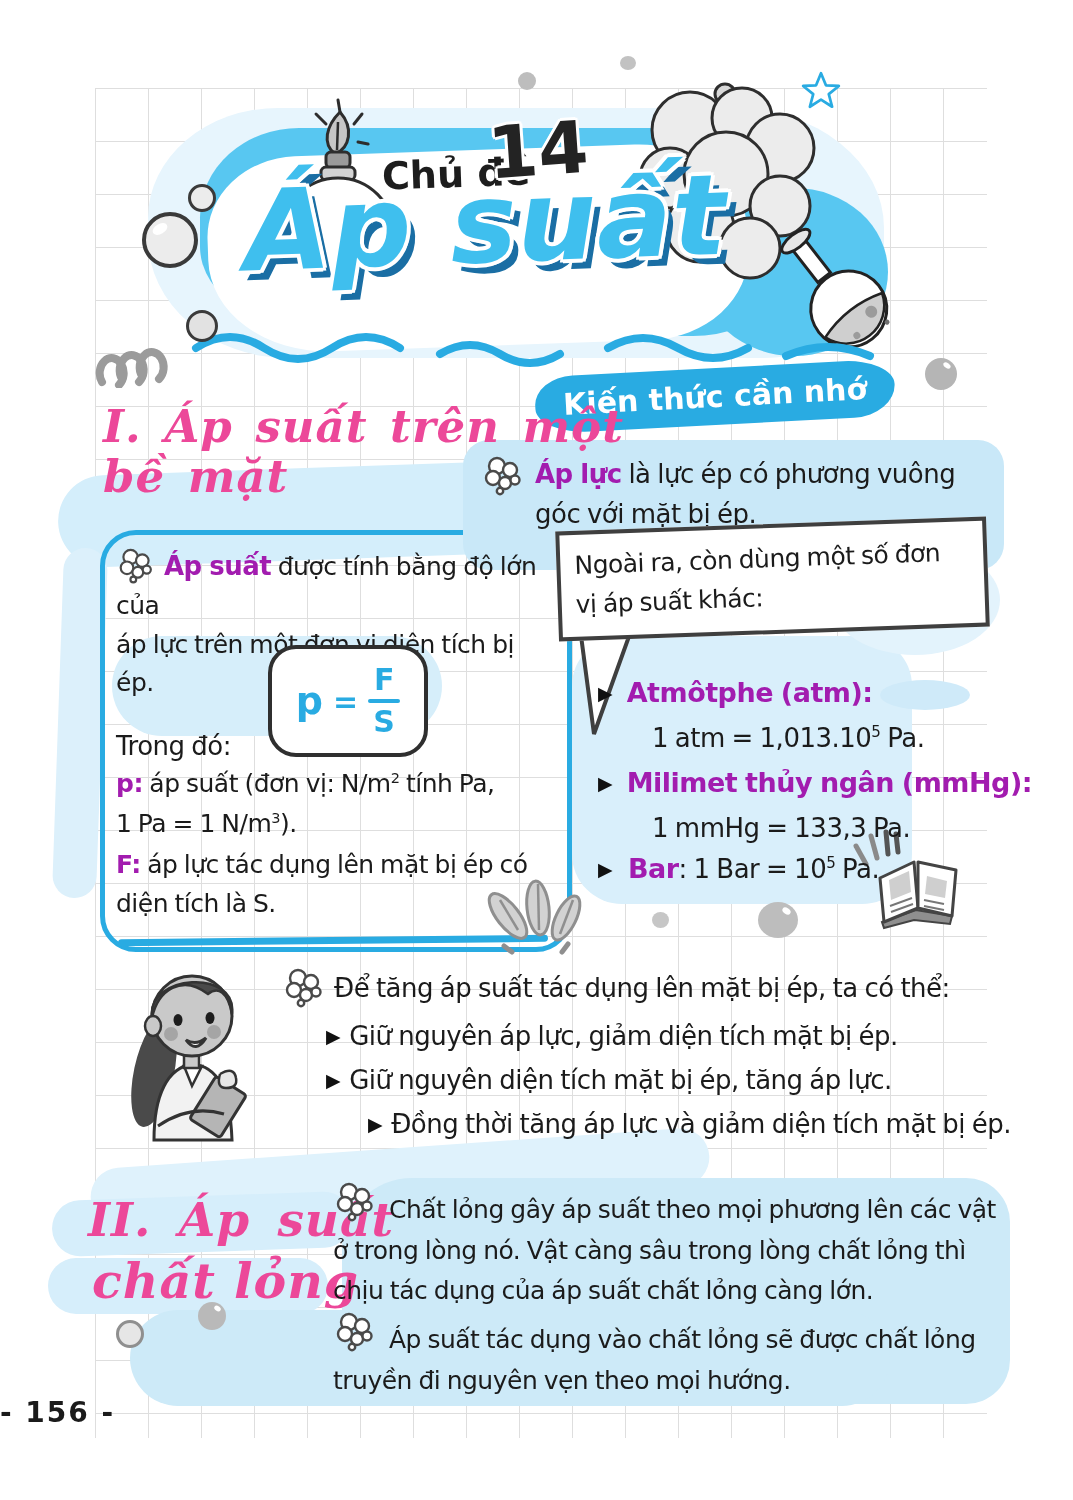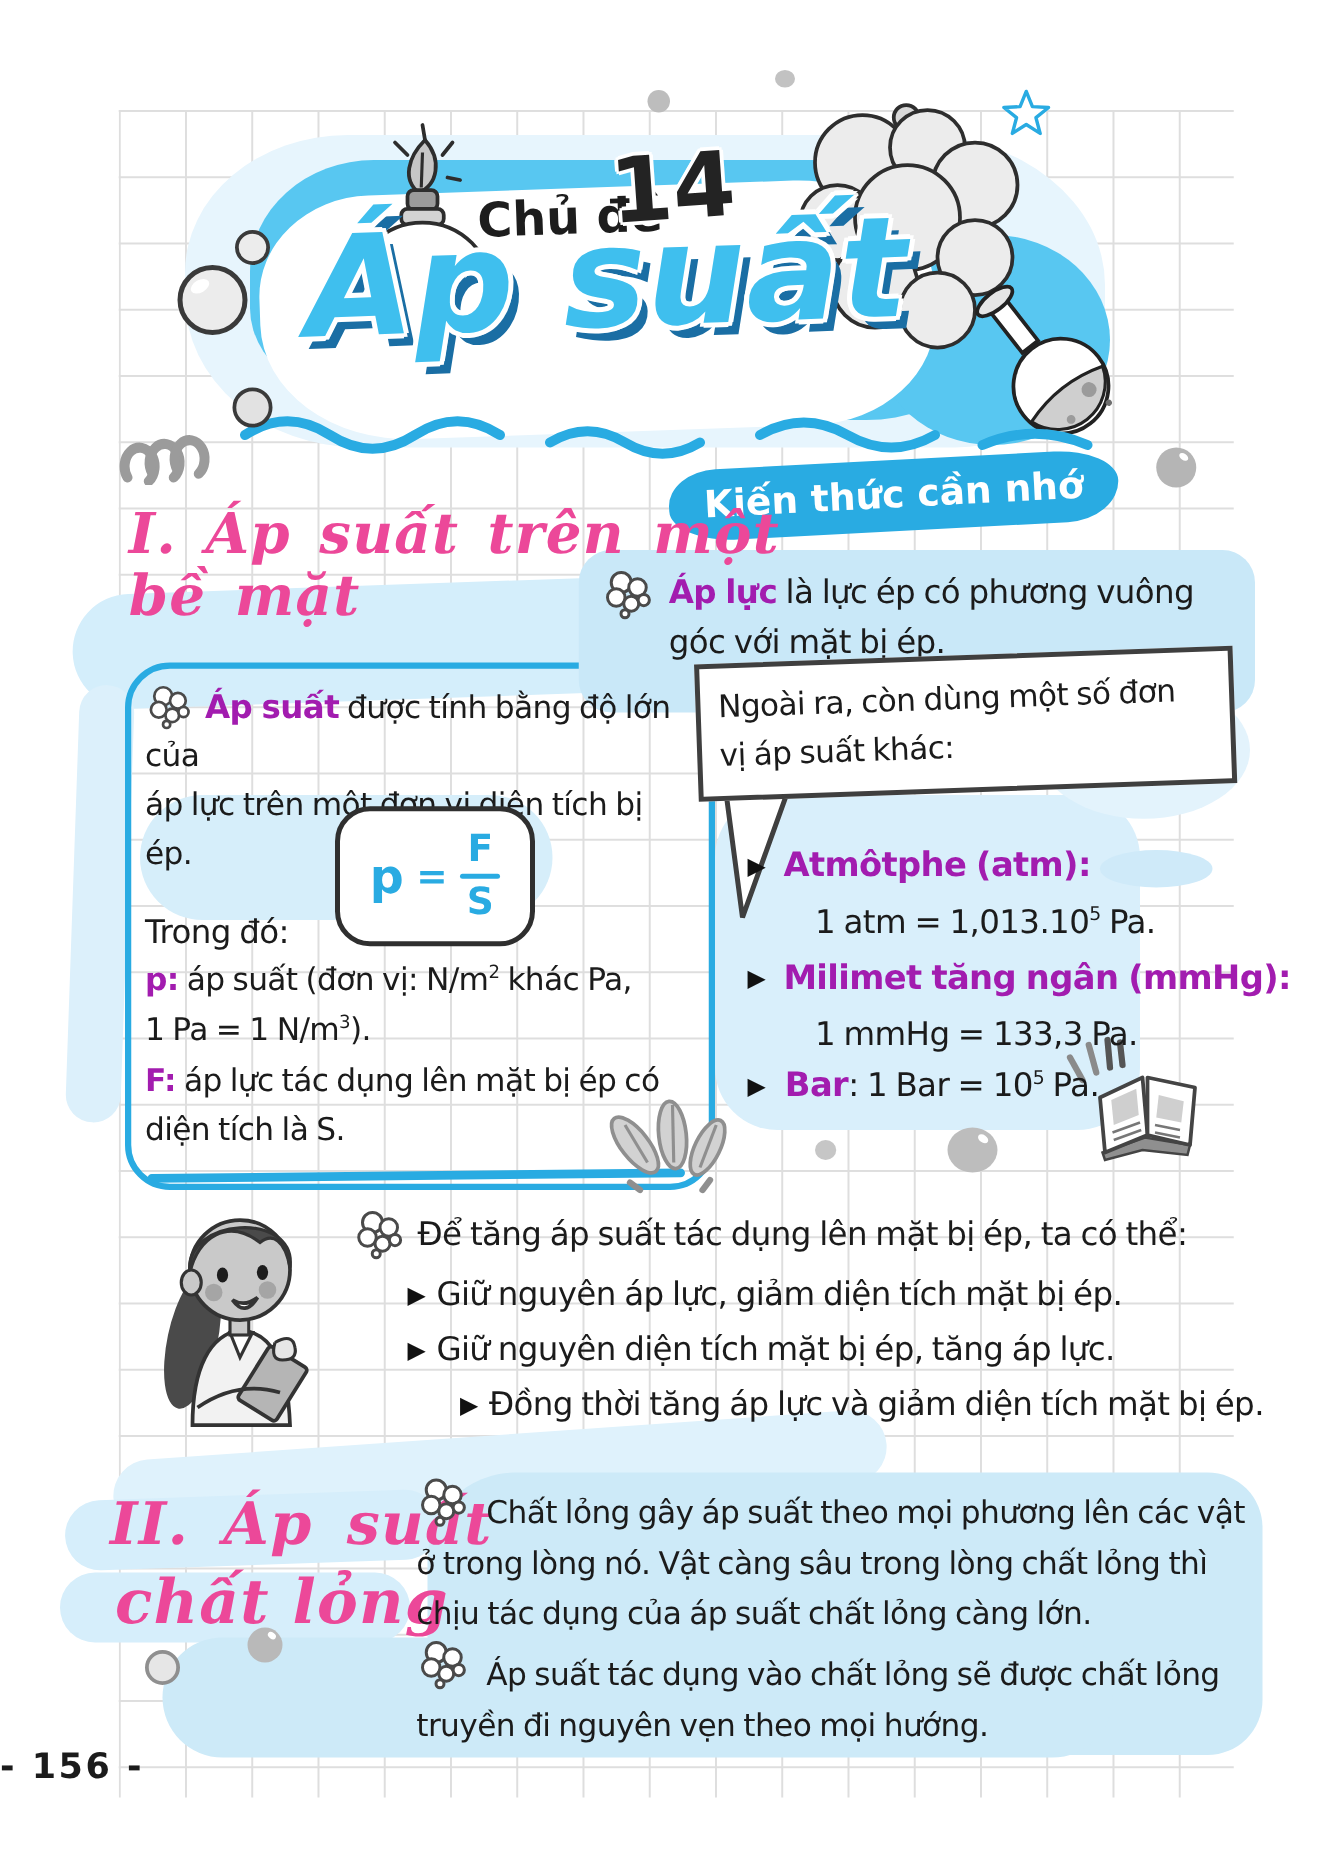--- a/index.html
+++ b/index.html
@@ -193,21 +193,21 @@
     <span class="frac">
       <span style="font-size:30px;">F</span>
       <span class="bar"></span>
       <span style="font-size:30px;">S</span>
     </span>
   </div>
 
   <div class="abs txt hand" style="left:116px;top:726px;font-size:26px;">Trong đó:</div>
 
   <div class="abs txt hand" style="left:116px;top:764px;width:438px;font-size:25px;line-height:1.6;">
-    <span class="accent">p:</span><span> áp suất (đơn vị: N/m</span><span class="sup">2</span><span> khác Pa,</span><br>
+    <span class="accent">p:</span><span> áp suất (đơn vị: N/m</span><span class="sup">2</span><span> tính Pa,</span><br>
     <span>1 Pa = 1 N/m</span><span class="sup">3</span><span>).</span>
   </div>
 
   <div class="abs txt hand" style="left:116px;top:846px;width:438px;font-size:25px;line-height:1.55;">
     <span class="accent">F:</span><span> áp lực tác dụng lên mặt bị ép có diện tích là S.</span>
   </div>
 
   <div class="abs wash" style="left:572px;top:636px;width:340px;height:268px;background:#d9effb;border-radius:50px;"></div>
   <div class="abs wash" style="left:830px;top:545px;width:170px;height:110px;background:#e3f3fc;border-radius:50%;"></div>
   <div class="abs wash" style="left:900px;top:598px;width:76px;height:26px;background:#cfeaf9;border-radius:50%;"></div>
@@ -216,21 +216,21 @@
   <div class="abs txt" style="left:598px;top:672px;">
     <span class="bullet">▶</span>
     <span class="accent unit-name hand">Atmôtphe (atm):</span>
   </div>
   <div class="abs txt hand unit-val" style="left:652px;top:718px;">
     <span>1 atm = 1,013.10</span><span class="sup">5</span><span> Pa.</span>
   </div>
 
   <div class="abs txt" style="left:598px;top:762px;">
     <span class="bullet">▶</span>
-    <span class="accent unit-name hand">Milimet tăng ngân (mmHg):</span>
+    <span class="accent unit-name hand">Milimet thủy ngân (mmHg):</span>
   </div>
   <div class="abs txt hand unit-val" style="left:652px;top:808px;">
     <span>1 mmHg = 133,3 Pa.</span>
   </div>
 
   <div class="abs txt hand unit-val" style="left:598px;top:848px;">
     <span class="bullet">▶</span>
     <span class="accent unit-name">Bar</span><span>: 1 Bar = 10</span><span class="sup">5</span><span> Pa.</span>
   </div>
 

